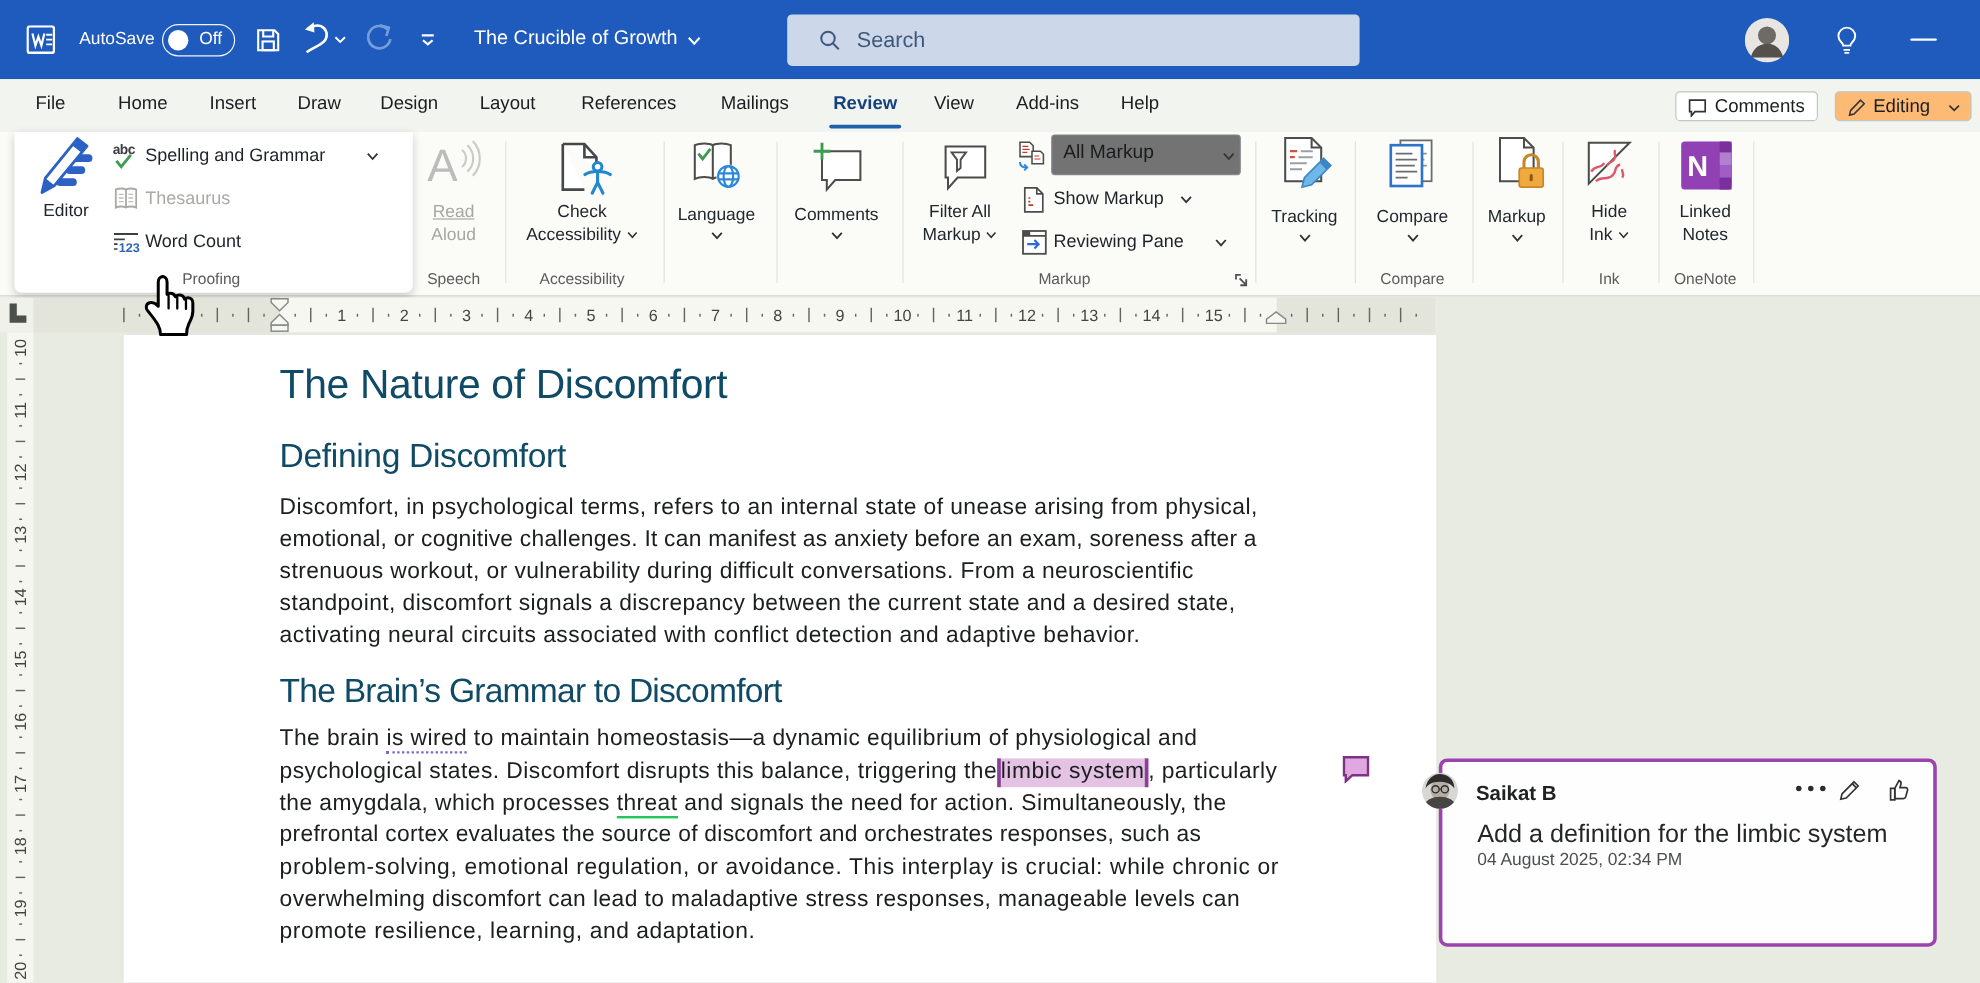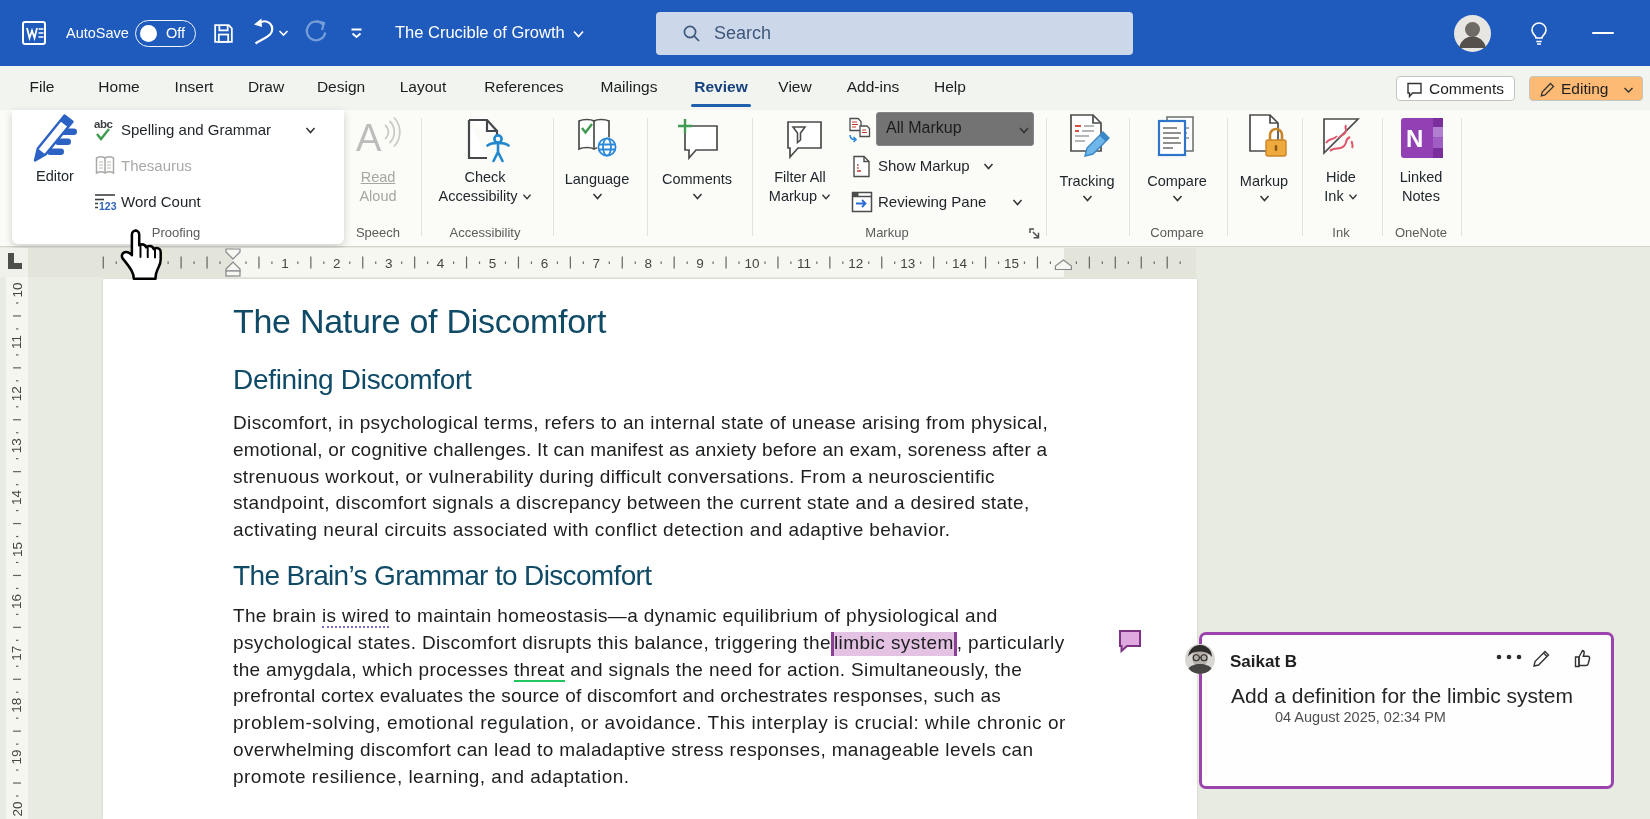--- a/index.html
+++ b/index.html
@@ -522,21 +522,21 @@
       <circle cx="24" cy="4" r="2.3" fill="#2c2c2c"></circle>
   </svg>
   <svg class="abs" style="left:330px;top:14px" width="19" height="19" viewBox="0 0 19 19">
     <path d="M13 2.5 l3.5 3.5 L6.5 16 l-4.5 1 1-4.5 Z M11.5 4 l3.5 3.5" fill="none" stroke="#333" stroke-width="1.4"></path>
   </svg>
   <svg class="abs" style="left:370px;top:13px" width="20" height="20" viewBox="0 0 20 20">
     <path d="M7 9 l3.5-6.5 c1.5 0.5 2 1.5 1.6 3 l-0.8 2.8 h4.6 c1.2 0 2 1 1.7 2.2 l-1.5 5.5 c-0.3 1-1 1.5-2 1.5 h-7.1 Z" fill="none" stroke="#333" stroke-width="1.4"></path>
     <path d="M7 9 v9.5 H3.5 V9 Z" fill="none" stroke="#333" stroke-width="1.4"></path>
   </svg>
   <div class="abs" style="left:29px;top:49px;font-size:21px;color:#242527;text-align:center;">Add a definition for the limbic system</div>
-  <div class="abs" style="left:29px;top:74px;font-size:14.5px;color:#4c4e50;margin-left:44px;">04 August 2025, 02:34 PM</div>
+  <div class="abs" style="left:29px;top:74px;font-size:14.5px;color:#4c4e50;">04 August 2025, 02:34 PM</div>
 </div>
 
 <svg class="abs" style="left:1185px;top:644px" width="30" height="30" viewBox="0 0 30 30">
   <defs>
       <clipPath id="avc">
         <circle cx="15" cy="15" r="15"></circle>
       </clipPath>
     </defs>
   <g clip-path="url(#avc)">
     <rect width="30" height="30" fill="#d8d7d3"></rect>

